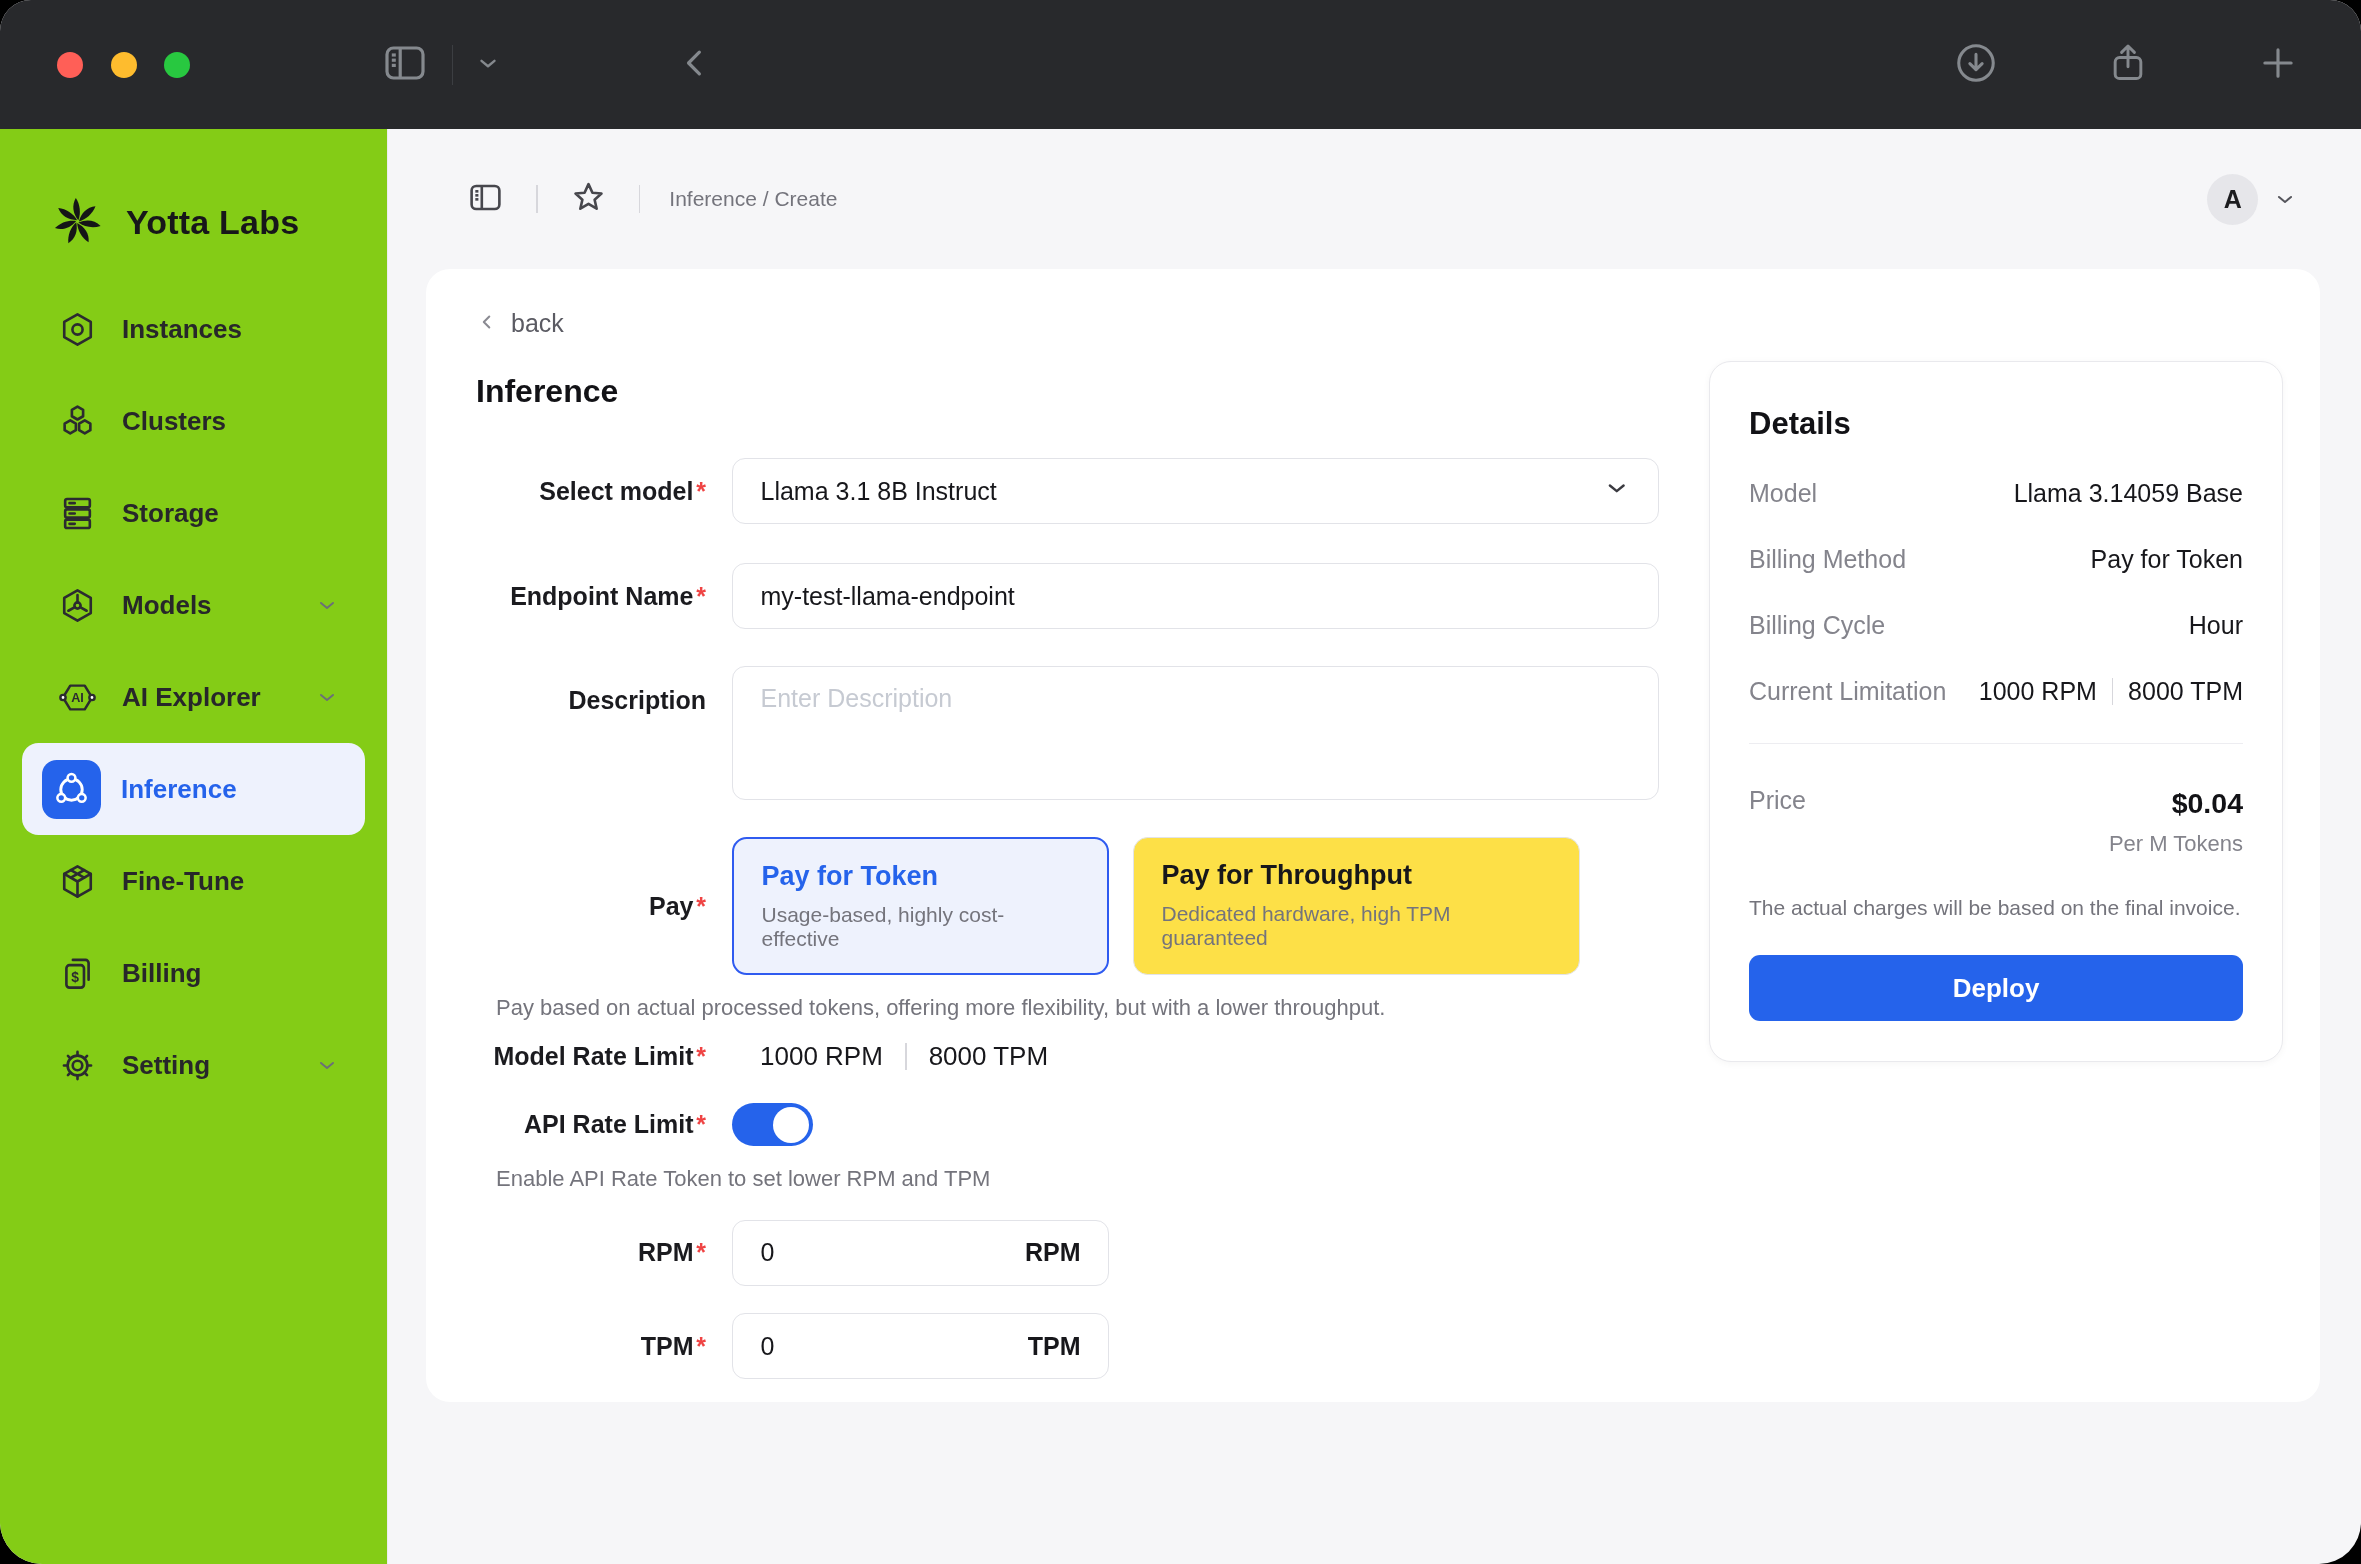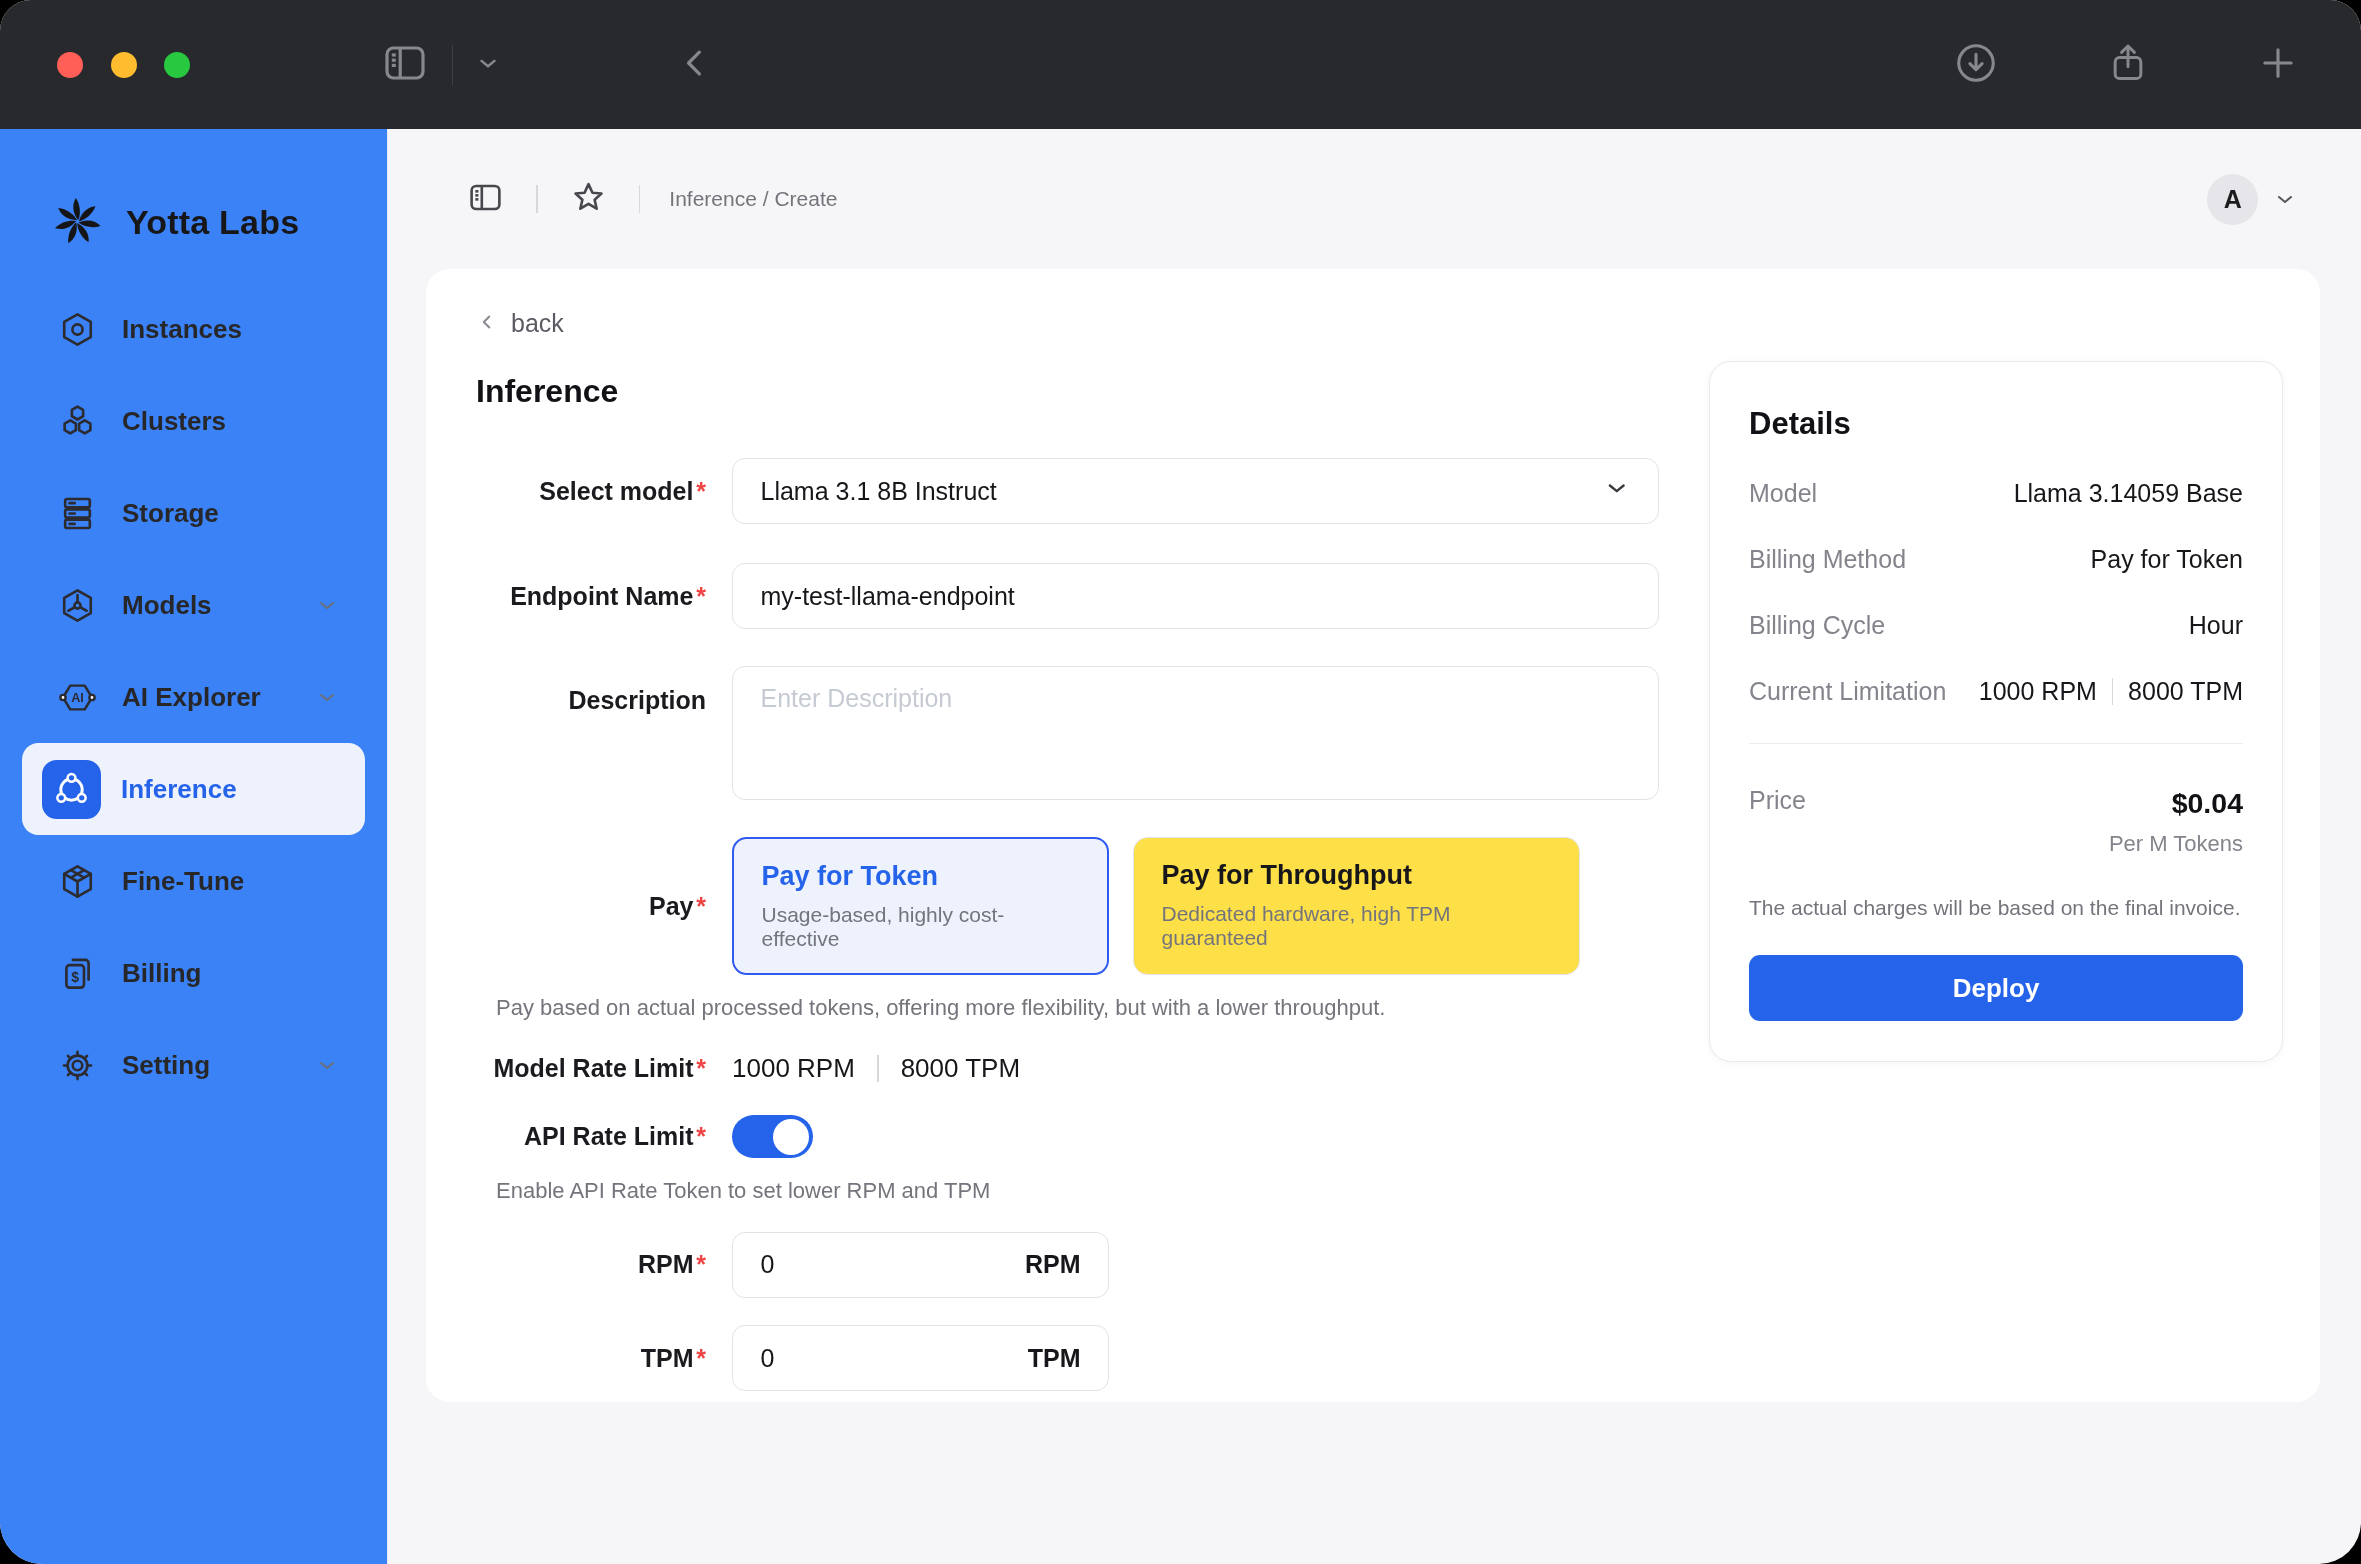--- a/index.html
+++ b/index.html
@@ -12,21 +12,21 @@
   .traffic { display:flex; gap:27.5px; }
   .light { width:26px; height:26px; border-radius:50%; }
   .tb-group { display:flex; align-items:center; margin-left:184px; }
   .tb-btn { background:none; border:none; cursor:pointer; display:flex; align-items:center; justify-content:center; color:#85898e; padding:5.5px; }
   .tb-sep { width:1.8px; height:40px; background:#3c3e42; margin:0 16.5px; }
   .tb-back { margin-left:165px; }
   .tb-right { margin-left:auto; display:flex; align-items:center; gap:96px; }
 
   
   .app { flex:1; display:flex; min-height:0; }
-  .sidebar { width:388px; flex:0 0 388px; background:#3b82f6; border-right:1.8px solid #ececf0; }
+  .sidebar { width:388px; flex:0 0 388px; background:#84cc16; border-right:1.8px solid #ececf0; }
   .brand { display:flex; align-items:center; gap:22px; padding:40px 0 0 51px; height:147px; }
   .brand-name { font-size:34px; font-weight:700; color:#17171a; letter-spacing:0.2px; }
   .nav { padding:7.3px 22px 0 22px; }
   .nav-item { height:92px; display:flex; align-items:center; gap:26px; padding:0 26px 0 37px; border-radius:16.5px; cursor:pointer; color:#27272a; }
   .nav-item .ni-label { font-size:26px; font-weight:600; }
   .nav-item .ni-icon { width:37px; height:37px; display:flex; align-items:center; justify-content:center; color:#2b2b30; }
   .nav-item .ni-chev { margin-left:auto; color:#6b7077; display:flex; }
   .nav-item.active { background:#eef2fd; }
   .nav-item.active .ni-label { color:#2563eb; }
   .inference-tile { width:59px; height:59px; border-radius:14.7px; background:#2563eb; display:flex; align-items:center; justify-content:center; margin-left:-11px; }
@@ -78,21 +78,21 @@
   .pipe { width:1.8px; height:27.5px; background:#d7d7dc; margin:0 22px; }
 
   .toggle { width:81px; height:43px; border-radius:22px; background:#2563eb; position:relative; cursor:pointer; border:none; }
   .toggle .knob { position:absolute; top:3.7px; right:3.7px; width:36px; height:36px; border-radius:50%; background:#fff; }
 
   .mini-field { width:377px; height:66px; border:1.8px solid #e2e3e8; border-radius:13px;
                 display:flex; align-items:center; justify-content:space-between; padding:0 27.5px; font-size:25px; color:#17171b; }
   .mini-suffix { font-weight:600; }
 
   .mt43 { margin-top:39px; } .mt40 { margin-top:37px; } .mt22 { margin-top:20px;margin-left:20px; }
-  .mt50 { margin-top:32px; } .mt34 { margin-top:31px; } .mt30 { margin-top:27.5px; }
+  .mt50 { margin-top:20px;gap:28px; } .mt34 { margin-top:31px; } .mt30 { margin-top:27.5px; }
 
   
   .details { position:absolute; top:92px; right:37px; width:574px; background:#fff; border:1.8px solid #e9e9ed;
              border-radius:22px; padding:44px 39px 40px 39px; box-shadow:0 1.8px 7.3px rgba(20,20,30,.04); }
   .d-title { font-size:31px; font-weight:700; color:#121216; }
   .d-row { display:flex; justify-content:space-between; align-items:center; margin-top:37px; }
   .d-label { font-size:25px; color:#84848c; }
   .d-value { font-size:25px; color:#17171b; font-weight:500; }
   .d-limit { display:flex; align-items:center; font-size:25px; color:#17171b; font-weight:500; }
   .d-limit .pipe { margin:0 14.7px; }

